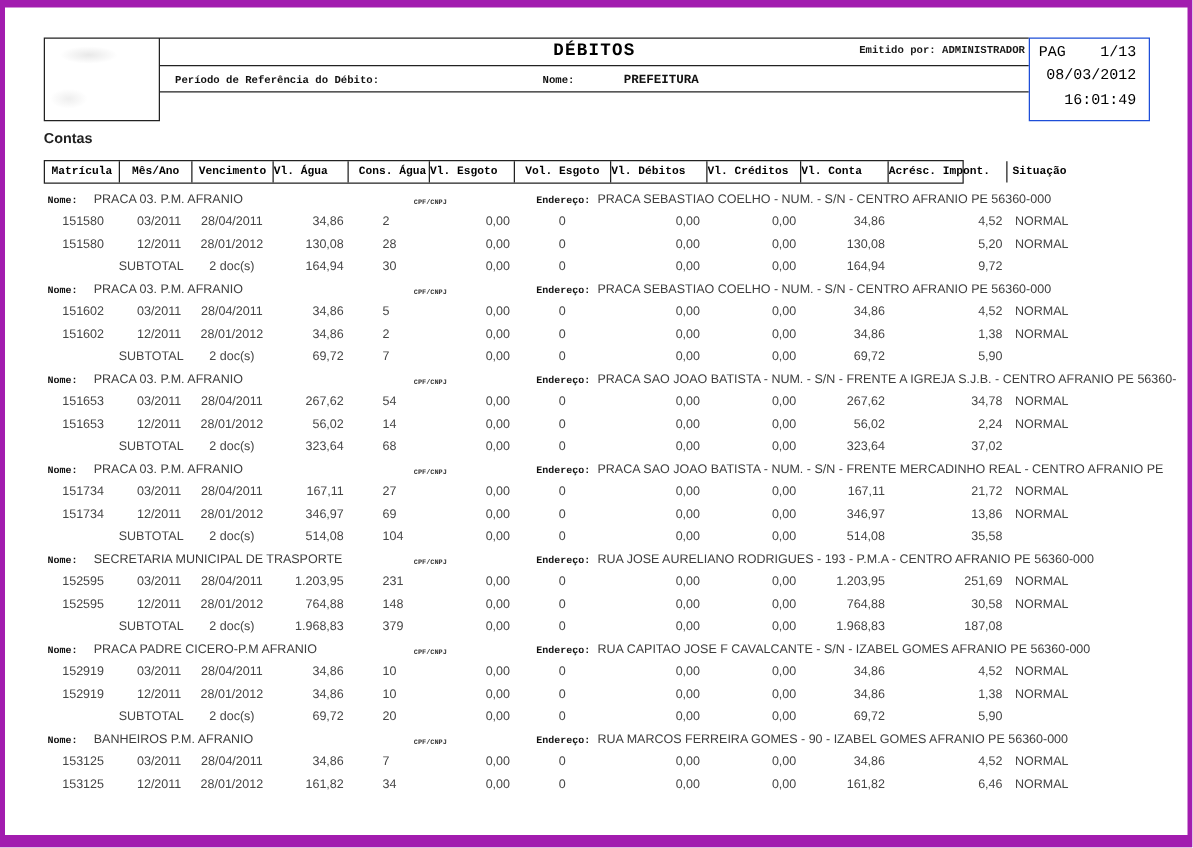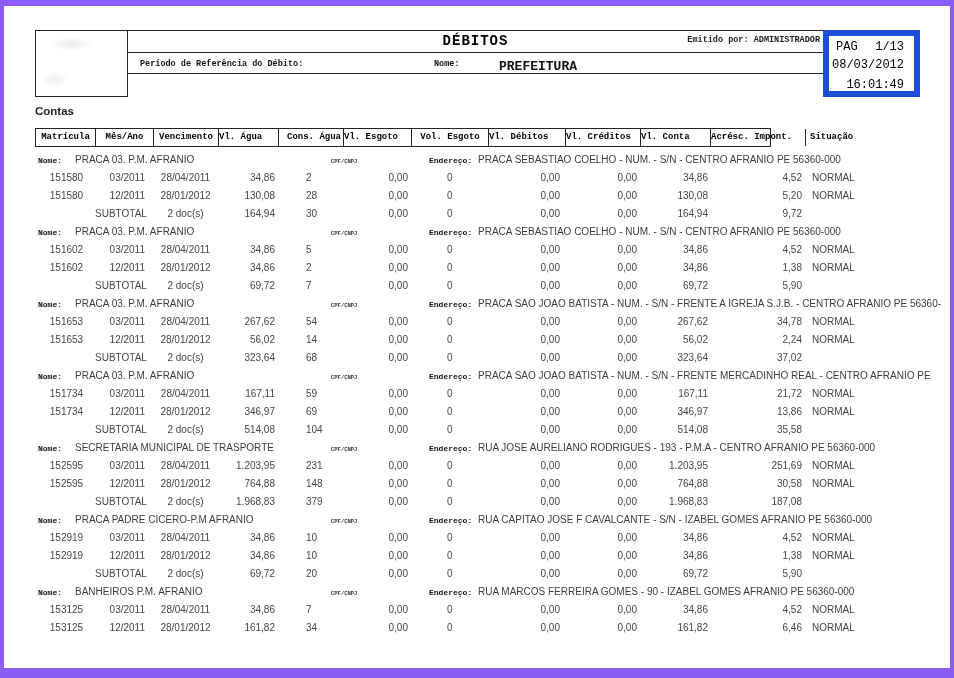--- a/index.html
+++ b/index.html
@@ -1,37 +1,37 @@
 <!DOCTYPE html>
 <html><head>
 <meta charset="utf-8">
 <style>
   *{box-sizing:border-box;margin:0;padding:0}
   html,body{width:954px;height:678px;background:#e9e9e9}
-  .frame{width:954px;height:678px;background:#8b5cf6;padding:6px 4px 10px 4px}
+  .frame{width:954px;height:678px;background:#a21caf;padding:6px 4px 10px 4px}
   .page{position:relative;width:946px;height:662px;background:#fff;overflow:hidden;color:#111}
   .mono{font-family:"Liberation Mono","DejaVu Sans Mono",monospace}
   .sans{font-family:"Liberation Sans","DejaVu Sans",sans-serif}
 
   
   .logo-box{position:absolute;left:31px;top:24px;width:93px;height:67px;border:1px solid #222;
     background:
       radial-gradient(closest-side,rgba(190,190,190,.35),rgba(255,255,255,0)) 12px 6px/46px 14px no-repeat,
       radial-gradient(closest-side,rgba(200,200,200,.30),rgba(255,255,255,0)) 4px 40px/30px 16px no-repeat;}
   .hdr-center{position:absolute;left:124px;top:24px;width:695px;height:67px;border-top:1px solid #222}
   .hdr-rowA{position:relative;height:22px;border-bottom:1px solid #222}
   .report-title{display:block;text-align:center;font-weight:bold;font-size:14px;letter-spacing:1px;line-height:21px;color:#000}
   .emitted{position:absolute;right:3px;top:4px;font-size:8.5px;font-weight:bold;color:#1a1a1a;white-space:nowrap}
   .hdr-rowB{position:relative;height:21px;border-bottom:1px solid #222}
   .hdr-rowC{position:relative;height:22px;border-bottom:1px solid #222}
   .plabel{position:absolute;left:12px;top:6px;font-size:8.5px;font-weight:bold;white-space:nowrap}
   .mid-label{position:absolute;left:306px;top:6px;font-size:8.5px;font-weight:bold;white-space:nowrap}
-  .mid-value{position:absolute;left:371px;top:6px;font-size:13px;font-weight:bold;white-space:nowrap}
+  .mid-value{position:absolute;left:371px;top:6px;font-size:10px;font-weight:bold;white-space:nowrap}
   .cpf-value{position:absolute;left:463px;top:6px;font-size:8.5px;font-weight:bold;white-space:nowrap}
-  .pag-box{position:absolute;left:819px;top:24px;width:97px;height:67px;border:6px solid #1d4ed8;font-size:12px;color:#000}
+  .pag-box{position:absolute;left:819px;top:24px;width:97px;height:67px;border:1px solid #1d4ed8;font-size:12px;color:#000}
   .pag-row1{display:flex;justify-content:space-between;padding:3px 10px 0 7px;line-height:16px}
   .pag-date,.pag-time{text-align:right;padding-right:10px;line-height:20px}
 
   
   .section-title{position:absolute;left:31px;top:99px;width:882px;text-align:left;
     font-weight:bold;font-size:11.5px;color:#222}
 
   
   .grid{display:grid;grid-template-columns:60px 58px 65px 60px 65px 68px 77px 77px 75px 70px 95px 112px}
   .header-row{position:absolute;left:31px;top:122px;width:736px;height:19px;border:1px solid #222;
@@ -274,21 +274,21 @@
             <span class="nval">PRACA 03.  P.M. AFRANIO</span>
             <span class="cpf">CPF/CNPJ</span>
             <span class="elbl">Endereço:</span>
             <span class="eval">PRACA SAO JOAO BATISTA - NUM. - S/N - FRENTE MERCADINHO REAL - CENTRO AFRANIO PE</span>
           </div>
           <div class="grid row debit-row">
             <span class="cell c0">151734</span>
             <span class="cell c1">03/2011</span>
             <span class="cell c2">28/04/2011</span>
             <span class="cell c3">167,11</span>
-            <span class="cell c4">59</span>
+            <span class="cell c4">27</span>
             <span class="cell c5">0,00</span>
             <span class="cell c6">0</span>
             <span class="cell c7">0,00</span>
             <span class="cell c8">0,00</span>
             <span class="cell c9">167,11</span>
             <span class="cell c10">21,72</span>
             <span class="cell c11">NORMAL</span>
           </div>
           <div class="grid row debit-row">
             <span class="cell c0">151734</span>

